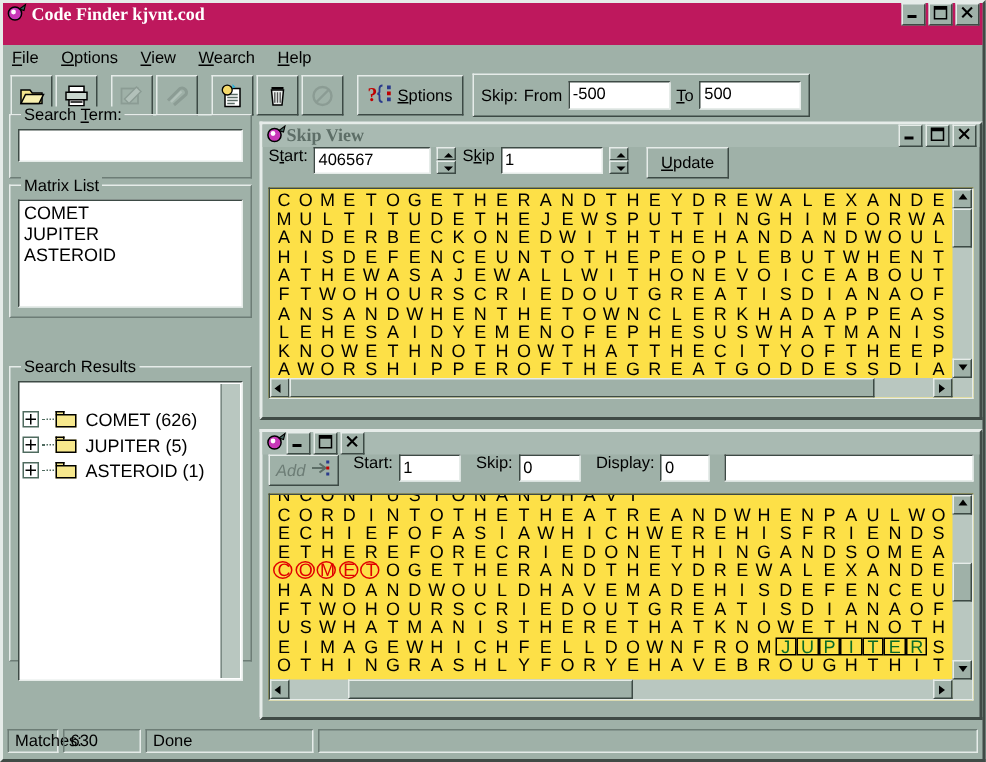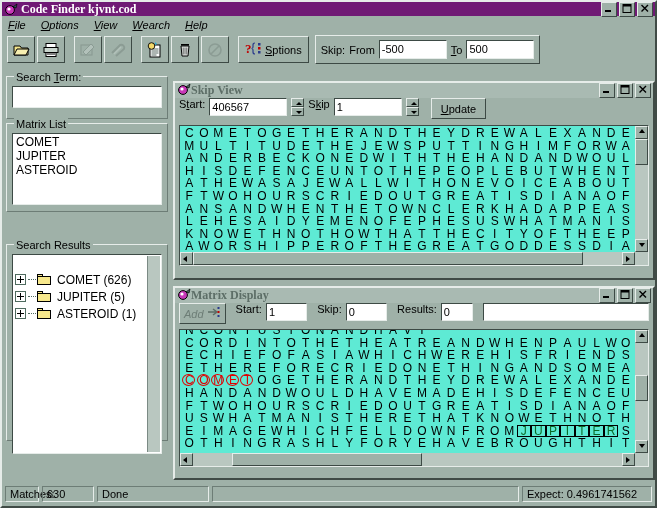--- a/index.html
+++ b/index.html
@@ -9,31 +9,31 @@
     font-family:"Liberation Sans",sans-serif;
     font-size:11px;
     -webkit-font-smoothing:none;
   }
 
   
   #app{position:absolute;left:0;top:0;width:657px;height:508px;background:#9fb1a8;
        border-top:2px solid #e6ece9;border-left:2px solid #e6ece9;
        border-right:2px solid #404b46;border-bottom:2px solid #404b46;
        box-sizing:border-box;}
-  .titlebar{height:14px;background:#701a75;display:flex;align-items:center;padding:0 2px;}
+  .titlebar{height:28px;background:#be185d;display:flex;align-items:flex-start;padding:0 2px;}
   .titlebar .tl-ico{width:14px;height:13px;margin-right:3px;position:relative;}
   .titlebar .tt{color:#fff;font-weight:bold;font-size:12px;font-family:"Liberation Serif",serif;letter-spacing:0px;flex:1;
                 white-space:nowrap;overflow:hidden;}
   .wbtns{display:flex;gap:2px;}
   .wbtn{width:14px;height:13px;background:#9fb1a8;position:relative;
         border-top:1px solid #e6ece9;border-left:1px solid #e6ece9;border-right:1px solid #3d4a45;border-bottom:1px solid #3d4a45;
         font-size:9px;line-height:11px;text-align:center;color:#000;font-family:"Liberation Sans",sans-serif;}
 
   
-  .menubar{height:18px;display:flex;align-items:center;padding-left:6px;gap:15px;font-style:italic;}
+  .menubar{height:18px;display:flex;align-items:center;padding-left:6px;gap:15px;}
   .menubar span{color:#000;font-size:11px;cursor:default;}
   .menubar u{text-decoration:underline;}
 
   
   .toolbar{height:31px;display:flex;align-items:center;padding-left:5px;gap:0px;}
   .tbtn{width:26px;height:25px;background:#9fb1a8;margin-right:2px;display:flex;align-items:center;justify-content:center;
         border-top:1px solid #e6ece9;border-left:1px solid #e6ece9;border-right:1px solid #3d4a45;border-bottom:1px solid #3d4a45;}
   .tsep{width:7px;}
   .searchbtn{height:25px;padding:0 6px;background:#9fb1a8;display:flex;align-items:center;gap:3px;
         border-top:1px solid #e6ece9;border-left:1px solid #e6ece9;border-right:1px solid #3d4a45;border-bottom:1px solid #3d4a45;}
@@ -76,21 +76,21 @@
   .spin{width:13px;height:18px;display:flex;flex-direction:column;}
   .spin div{flex:1;background:#9fb1a8;position:relative;
      border-top:1px solid #e6ece9;border-left:1px solid #e6ece9;border-right:1px solid #3d4a45;border-bottom:1px solid #3d4a45;}
   .spin div:after{content:"";position:absolute;left:4px;top:3px;border-left:3px solid transparent;border-right:3px solid transparent;}
   .spin div.up:after{border-bottom:3px solid #000;}
   .spin div.dn:after{border-top:3px solid #000;}
   .cbtn{height:19px;padding:0 9px;background:#9fb1a8;display:flex;align-items:center;font-size:11px;
      border-top:1px solid #e6ece9;border-left:1px solid #e6ece9;border-right:1px solid #3d4a45;border-bottom:1px solid #3d4a45;}
   .cbtn.dis{color:#6d7d76;font-style:italic;}
 
-  .gridwrap{position:absolute;left:4px;right:4px;background:#5eead4;overflow:hidden;
+  .gridwrap{position:absolute;left:4px;right:4px;background:#fde047;overflow:hidden;
      border-top:1px solid #3d4a45;border-left:1px solid #3d4a45;border-right:1px solid #e6ece9;border-bottom:1px solid #e6ece9;}
   .grid{font-family:"Liberation Sans",sans-serif;font-size:12px;color:#000;line-height:12.6px;padding-left:2px;letter-spacing:0px;white-space:nowrap;}
   .grid .row{height:12.6px;}
   .grid .row span{display:inline-block;width:14.55px;text-align:center;}
   .grid .row span.circ{color:#e00000;position:relative;}
   .grid .row span.circ:before{content:"";position:absolute;left:0px;top:-0.5px;width:13px;height:12px;
       border:1px solid #e00000;border-radius:50%;box-sizing:border-box;}
   .grid .row span.hl{color:#0a6b27;border:1px solid #000;box-sizing:border-box;width:14.55px;height:12.6px;line-height:10.6px;}
 
   
@@ -357,21 +357,20 @@
 
   <div class="child" style="left:171px;top:284px;width:482px;height:194px;">
     <div class="ctitle">
       <span class="tl-ico">
         <svg width="14" height="13" viewBox="0 0 14 13">
           <circle cx="6" cy="7" r="4.4" fill="#c838b8" stroke="#000" stroke-width="1"></circle>
           <circle cx="5" cy="6" r="1.6" fill="#fff"></circle>
           <path d="M9 4 L13 1 L12 5 Z" fill="#4a6b63" stroke="#000" stroke-width=".7"></path>
         </svg>
       </span>
-      <span class="ct">Matrix Display</span>
       <span class="wbtns">
         <span class="wbtn">
           <svg width="12" height="11" viewBox="0 0 12 11">
               <rect x="2" y="7" width="6" height="2" fill="#000"></rect>
             </svg>
         </span>
         <span class="wbtn">
           <svg width="12" height="11" viewBox="0 0 12 11">
               <rect x="2" y="1.5" width="8" height="8" fill="none" stroke="#000"></rect>
               <rect x="2" y="1.5" width="8" height="2" fill="#000"></rect>
@@ -394,21 +393,21 @@
             <rect x="10.5" y="1" width="2" height="2" fill="#2a3a8c"></rect>
             <rect x="10.5" y="5" width="2" height="2" fill="#c00000"></rect>
             <rect x="10.5" y="9" width="2" height="2" fill="#2a3a8c"></rect>
           </svg>
         </span>
       </span>
       <span class="lb" style="margin-left:6px">Start:</span>
       <span class="cinp" style="width:38px">1</span>
       <span class="lb" style="margin-left:6px">Skip:</span>
       <span class="cinp" style="width:38px">0</span>
-      <span class="lb" style="margin-left:6px">Results:</span>
+      <span class="lb" style="margin-left:6px">Display:</span>
       <span class="cinp" style="width:28px">0</span>
       <span class="cinp" style="width:172px;margin-left:6px"></span>
     </div>
 
     <div class="gridwrap" style="top:41px;height:136px;">
       <div class="grid" id="matrixGrid" style="margin-top:-6px;">
           <div class="row"><span>N</span><span>C</span><span>O</span><span>N</span><span>T</span><span>U</span><span>S</span><span>T</span><span>O</span><span>N</span><span>A</span><span>N</span><span>D</span><span>H</span><span>A</span><span>V</span><span>I</span></div>
           <div class="row"><span>C</span><span>O</span><span>R</span><span>D</span><span>I</span><span>N</span><span>T</span><span>O</span><span>T</span><span>H</span><span>E</span><span>T</span><span>H</span><span>E</span><span>A</span><span>T</span><span>R</span><span>E</span><span>A</span><span>N</span><span>D</span><span>W</span><span>H</span><span>E</span><span>N</span><span>P</span><span>A</span><span>U</span><span>L</span><span>W</span><span>O</span></div>
           <div class="row"><span>E</span><span>C</span><span>H</span><span>I</span><span>E</span><span>F</span><span>O</span><span>F</span><span>A</span><span>S</span><span>I</span><span>A</span><span>W</span><span>H</span><span>I</span><span>C</span><span>H</span><span>W</span><span>E</span><span>R</span><span>E</span><span>H</span><span>I</span><span>S</span><span>F</span><span>R</span><span>I</span><span>E</span><span>N</span><span>D</span><span>S</span></div>
           <div class="row"><span>E</span><span>T</span><span>H</span><span>E</span><span>R</span><span>E</span><span>F</span><span>O</span><span>R</span><span>E</span><span>C</span><span>R</span><span>I</span><span>E</span><span>D</span><span>O</span><span>N</span><span>E</span><span>T</span><span>H</span><span>I</span><span>N</span><span>G</span><span>A</span><span>N</span><span>D</span><span>S</span><span>O</span><span>M</span><span>E</span><span>A</span></div>
@@ -438,16 +437,15 @@
         </div>
       </div>
     </div>
   </div>
 
   <div class="status">
     <span class="spane" style="width:34px">Matches:</span>
     <span class="spane" style="width:52px">630</span>
     <span class="spane" style="width:112px">Done</span>
     <span class="spane" style="flex:1"></span>
-    <span class="spane" style="width:130px">Expect: 0.4961741562</span>
   </div>
 
 </div>
 
 </body></html>

